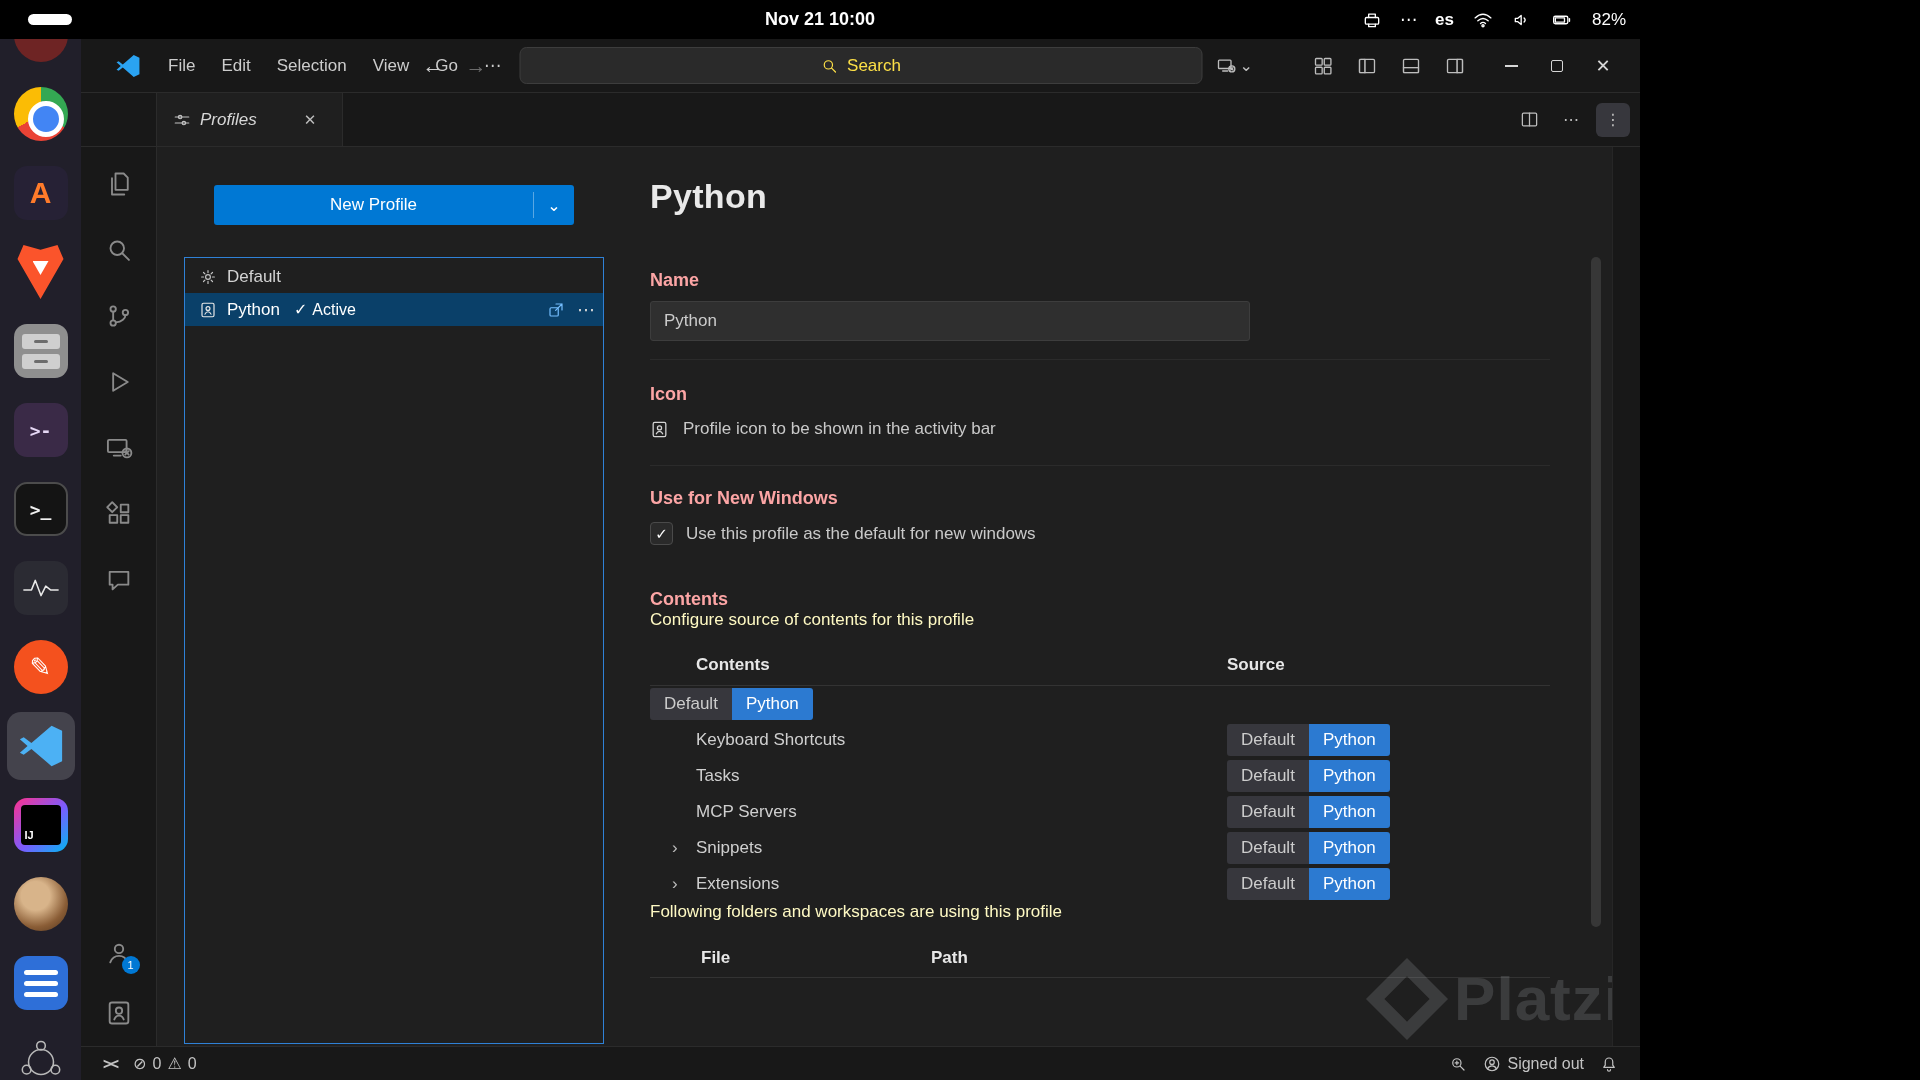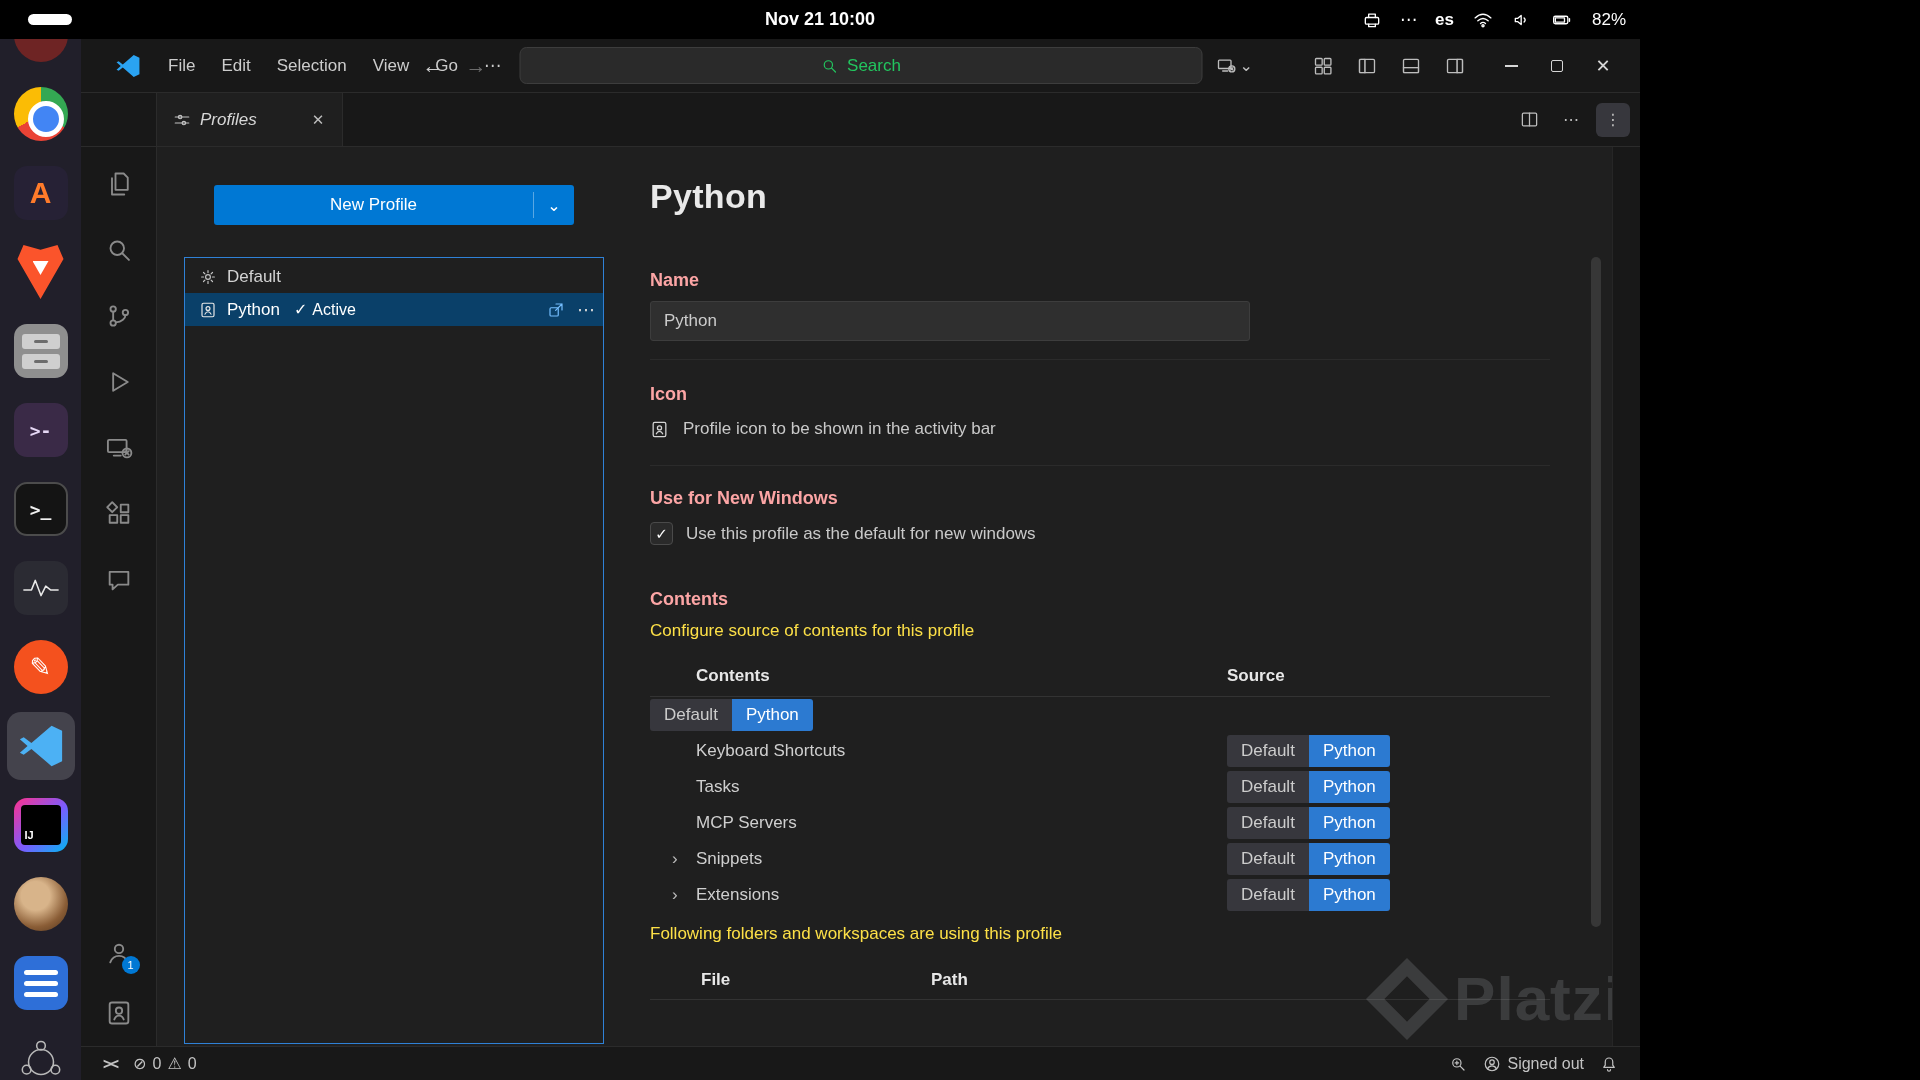--- a/index.html
+++ b/index.html
@@ -50,32 +50,32 @@
 
   
   .vscode { flex:1; display:flex; flex-direction:column; min-width:0; background:#1f1f1f; }
 
   .titlebar { height:54px; background:#181818; border-bottom:1px solid #2b2b2b; display:flex; align-items:center; position:relative; flex:none;padding-left:8px; }
   .vs-logo { margin:0 14px 0 26px; display:flex; }
   .menu-item { padding:0 13px; font-size:17px; color:#ccc; height:34px; display:flex; align-items:center; border-radius:6px; }
   .nav-arrows { position:absolute; left:calc(50% - 438px); display:flex; gap:22px; font-size:21px; }
   .nav-arrows .fwd { color:#6b6b6b; }
   .cmd-center { position:absolute; left:50%; transform:translateX(-50%); width:683px; height:37px; background:#2a2a2a;
-    border:1px solid #3d3d3d; border-radius:7px; display:flex; align-items:center; justify-content:center; gap:9px; color:#22c55e; font-size:17px;text-align:center; }
+    border:1px solid #3d3d3d; border-radius:7px; display:flex; align-items:center; justify-content:center; gap:9px; color:#fde047; font-size:17px;text-align:center; }
   .remote-indicator { position:absolute; left:calc(50% + 354px); display:flex; align-items:center; gap:3px; color:#bdbdbd; }
   .tb-right { margin-left:auto; display:flex; align-items:center; gap:10px; padding-right:18px; }
   .tb-icon { width:34px; height:34px; display:flex; align-items:center; justify-content:center; color:#bdbdbd; border-radius:6px; }
   .win-controls { display:flex; align-items:center; gap:8px; margin-left:10px; }
   .wc { width:38px; height:34px; display:flex; align-items:center; justify-content:center; color:#d6d6d6; font-size:18px; }
   .wc .min-line { width:13px; height:2px; background:#d6d6d6; }
   .wc .max-box { width:12px; height:12px; border:1.8px solid #d6d6d6; border-radius:2px; }
 
   .tabbar { height:54px; background:#181818; border-bottom:1px solid #2b2b2b; display:flex; align-items:stretch; flex:none; position:relative; }
   .tabbar-spacer-left { width:76px; border-right:1px solid #2b2b2b; }
-  .tab { width:186px; background:#1f1f1f; border-right:1px solid #2b2b2b; display:flex; align-items:center; gap:9px; padding:0 12px 0 16px; }
+  .tab { width:186px; background:#1f1f1f; border-right:1px solid #2b2b2b; display:flex; align-items:center; gap:9px; padding:0 20px 0 16px; }
   .tab-label { font-style:italic; font-size:17px; color:#d7d7d7; flex:1; }
   .tab-close { color:#bdbdbd; font-size:15px; width:24px; height:24px; display:flex; align-items:center; justify-content:center; border-radius:5px; }
   .tab-actions { margin-left:auto; display:flex; align-items:center; gap:8px; padding-right:10px; color:#bdbdbd; }
   .tab-actions .tb-icon.hl { background:#37373d; }
 
   .main-row { flex:1; display:flex; min-height:0; position:relative; }
 
   .activitybar { width:76px; background:#181818; border-right:1px solid #2b2b2b; display:flex; flex-direction:column; align-items:center; padding:14px 0 10px; gap:20px; flex:none; }
   .ab-icon { width:46px; height:46px; display:flex; align-items:center; justify-content:center; color:#8a8a8a; position:relative; }
   .ab-bottom { margin-top:auto; display:flex; flex-direction:column; gap:14px; align-items:center; }
@@ -106,21 +106,21 @@
     color:#ccc; font-size:17px; padding:0 13px; font-family:inherit; }
   .divider { height:1px; background:#2b2b2b; margin-top:18px; }
   .d-icon-label { margin-top:24px; }
   .icon-row { margin-top:14px; display:flex; align-items:center; gap:14px; font-size:17px; color:#c9c9c9; }
   .divider2 { margin-top:26px; }
   .d-windows-label { margin-top:22px; }
   .checkbox-row { margin-top:13px; display:flex; align-items:center; gap:13px; font-size:17px; color:#c9c9c9; }
   .checkbox { width:23px; height:23px; background:#2a2a2a; border:1px solid #4a4a4a; border-radius:4px;
     display:flex; align-items:center; justify-content:center; color:#fff; font-size:15px; }
   .d-contents-label { margin-top:44px; }
-  .d-desc { margin-top:11px; font-size:17px; color:#fde047; }
+  .d-desc { font-size:17px; color:#fef9c3; }
   .ct-header { margin-top:14px; display:grid; grid-template-columns:577px 1fr; align-items:center; height:42px; border-bottom:1px solid #333; }
   .ct-header .h1 { padding-left:46px; font-size:17px; font-weight:bold; color:#e7e7e7; }
   .ct-header .h2 { font-size:17px; font-weight:bold; color:#e7e7e7; }
   .ct-row { display:grid; grid-template-columns:577px 1fr; align-items:center; height:36px; }
   .ct-name { padding-left:46px; font-size:17px; color:#cfcfcf; display:flex; align-items:center; gap:8px; }
   .ct-name.expandable { padding-left:22px; }
   .ct-name .chev { color:#bdbdbd; font-size:17px; width:16px; }
   .src-group { display:flex; width:max-content; border-radius:3px; overflow:hidden; }
   .src-btn { height:32px; padding:0 14px; display:flex; align-items:center; font-size:17px; cursor:pointer; }
   .src-default { background:#37373d; color:#ccc; }

